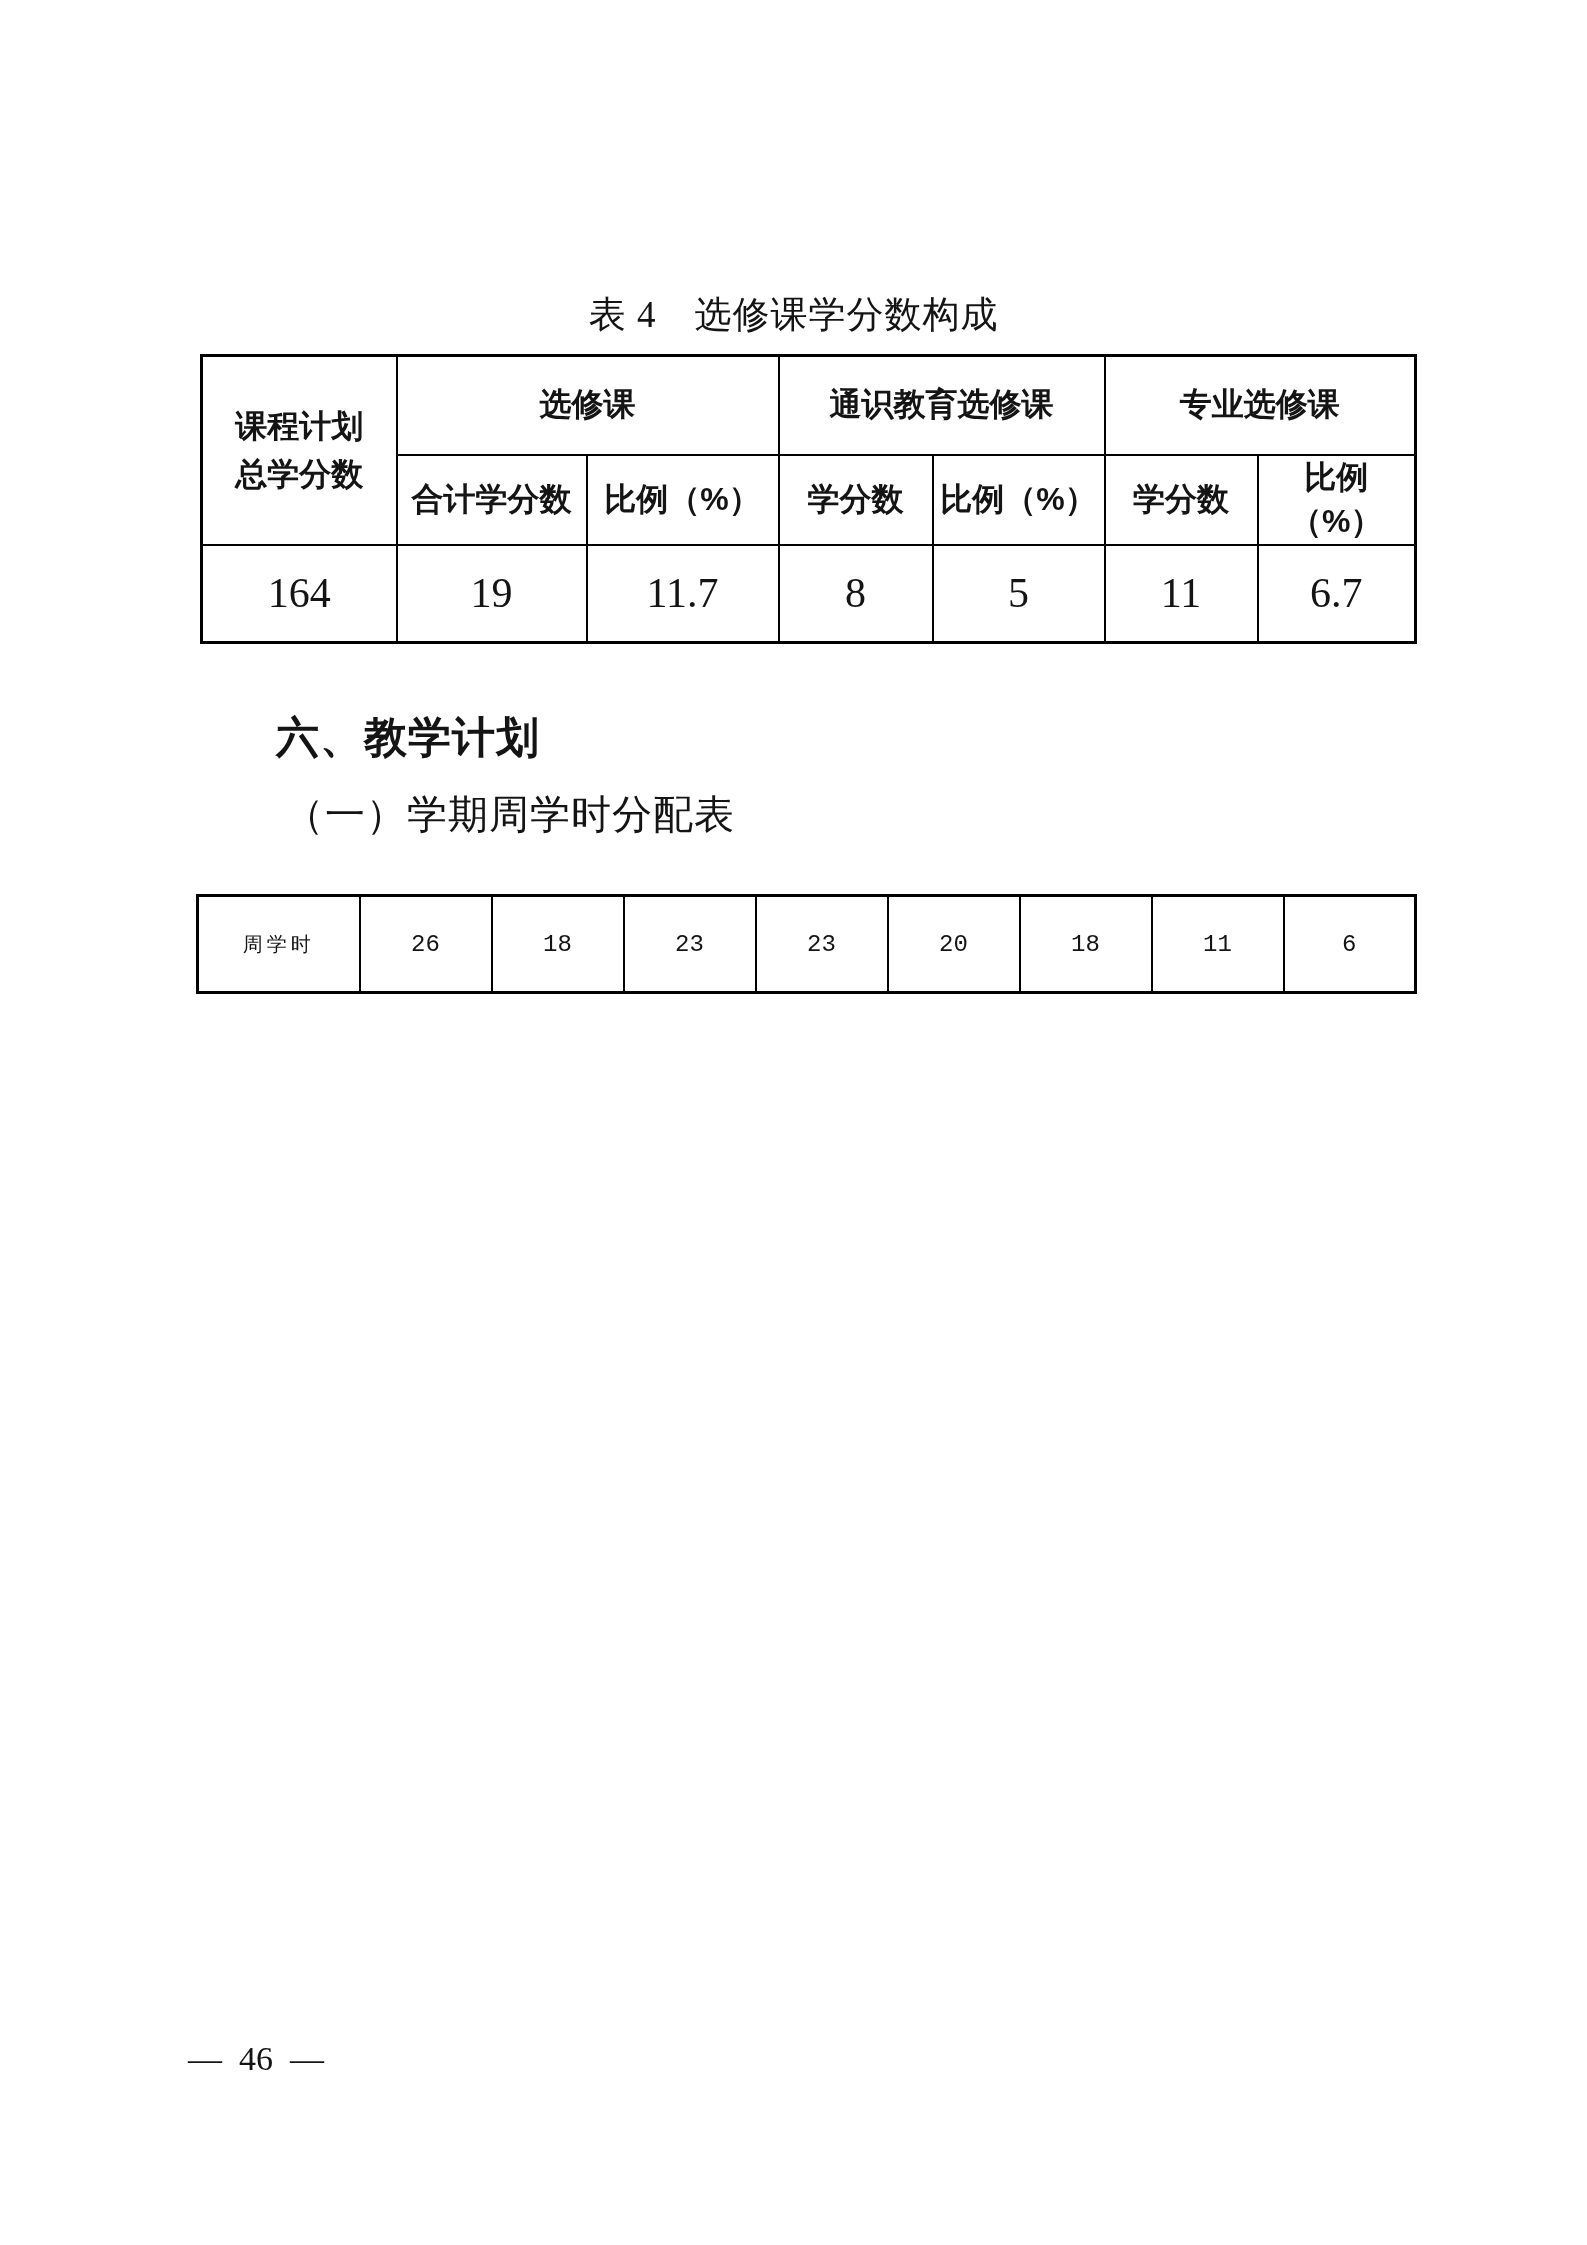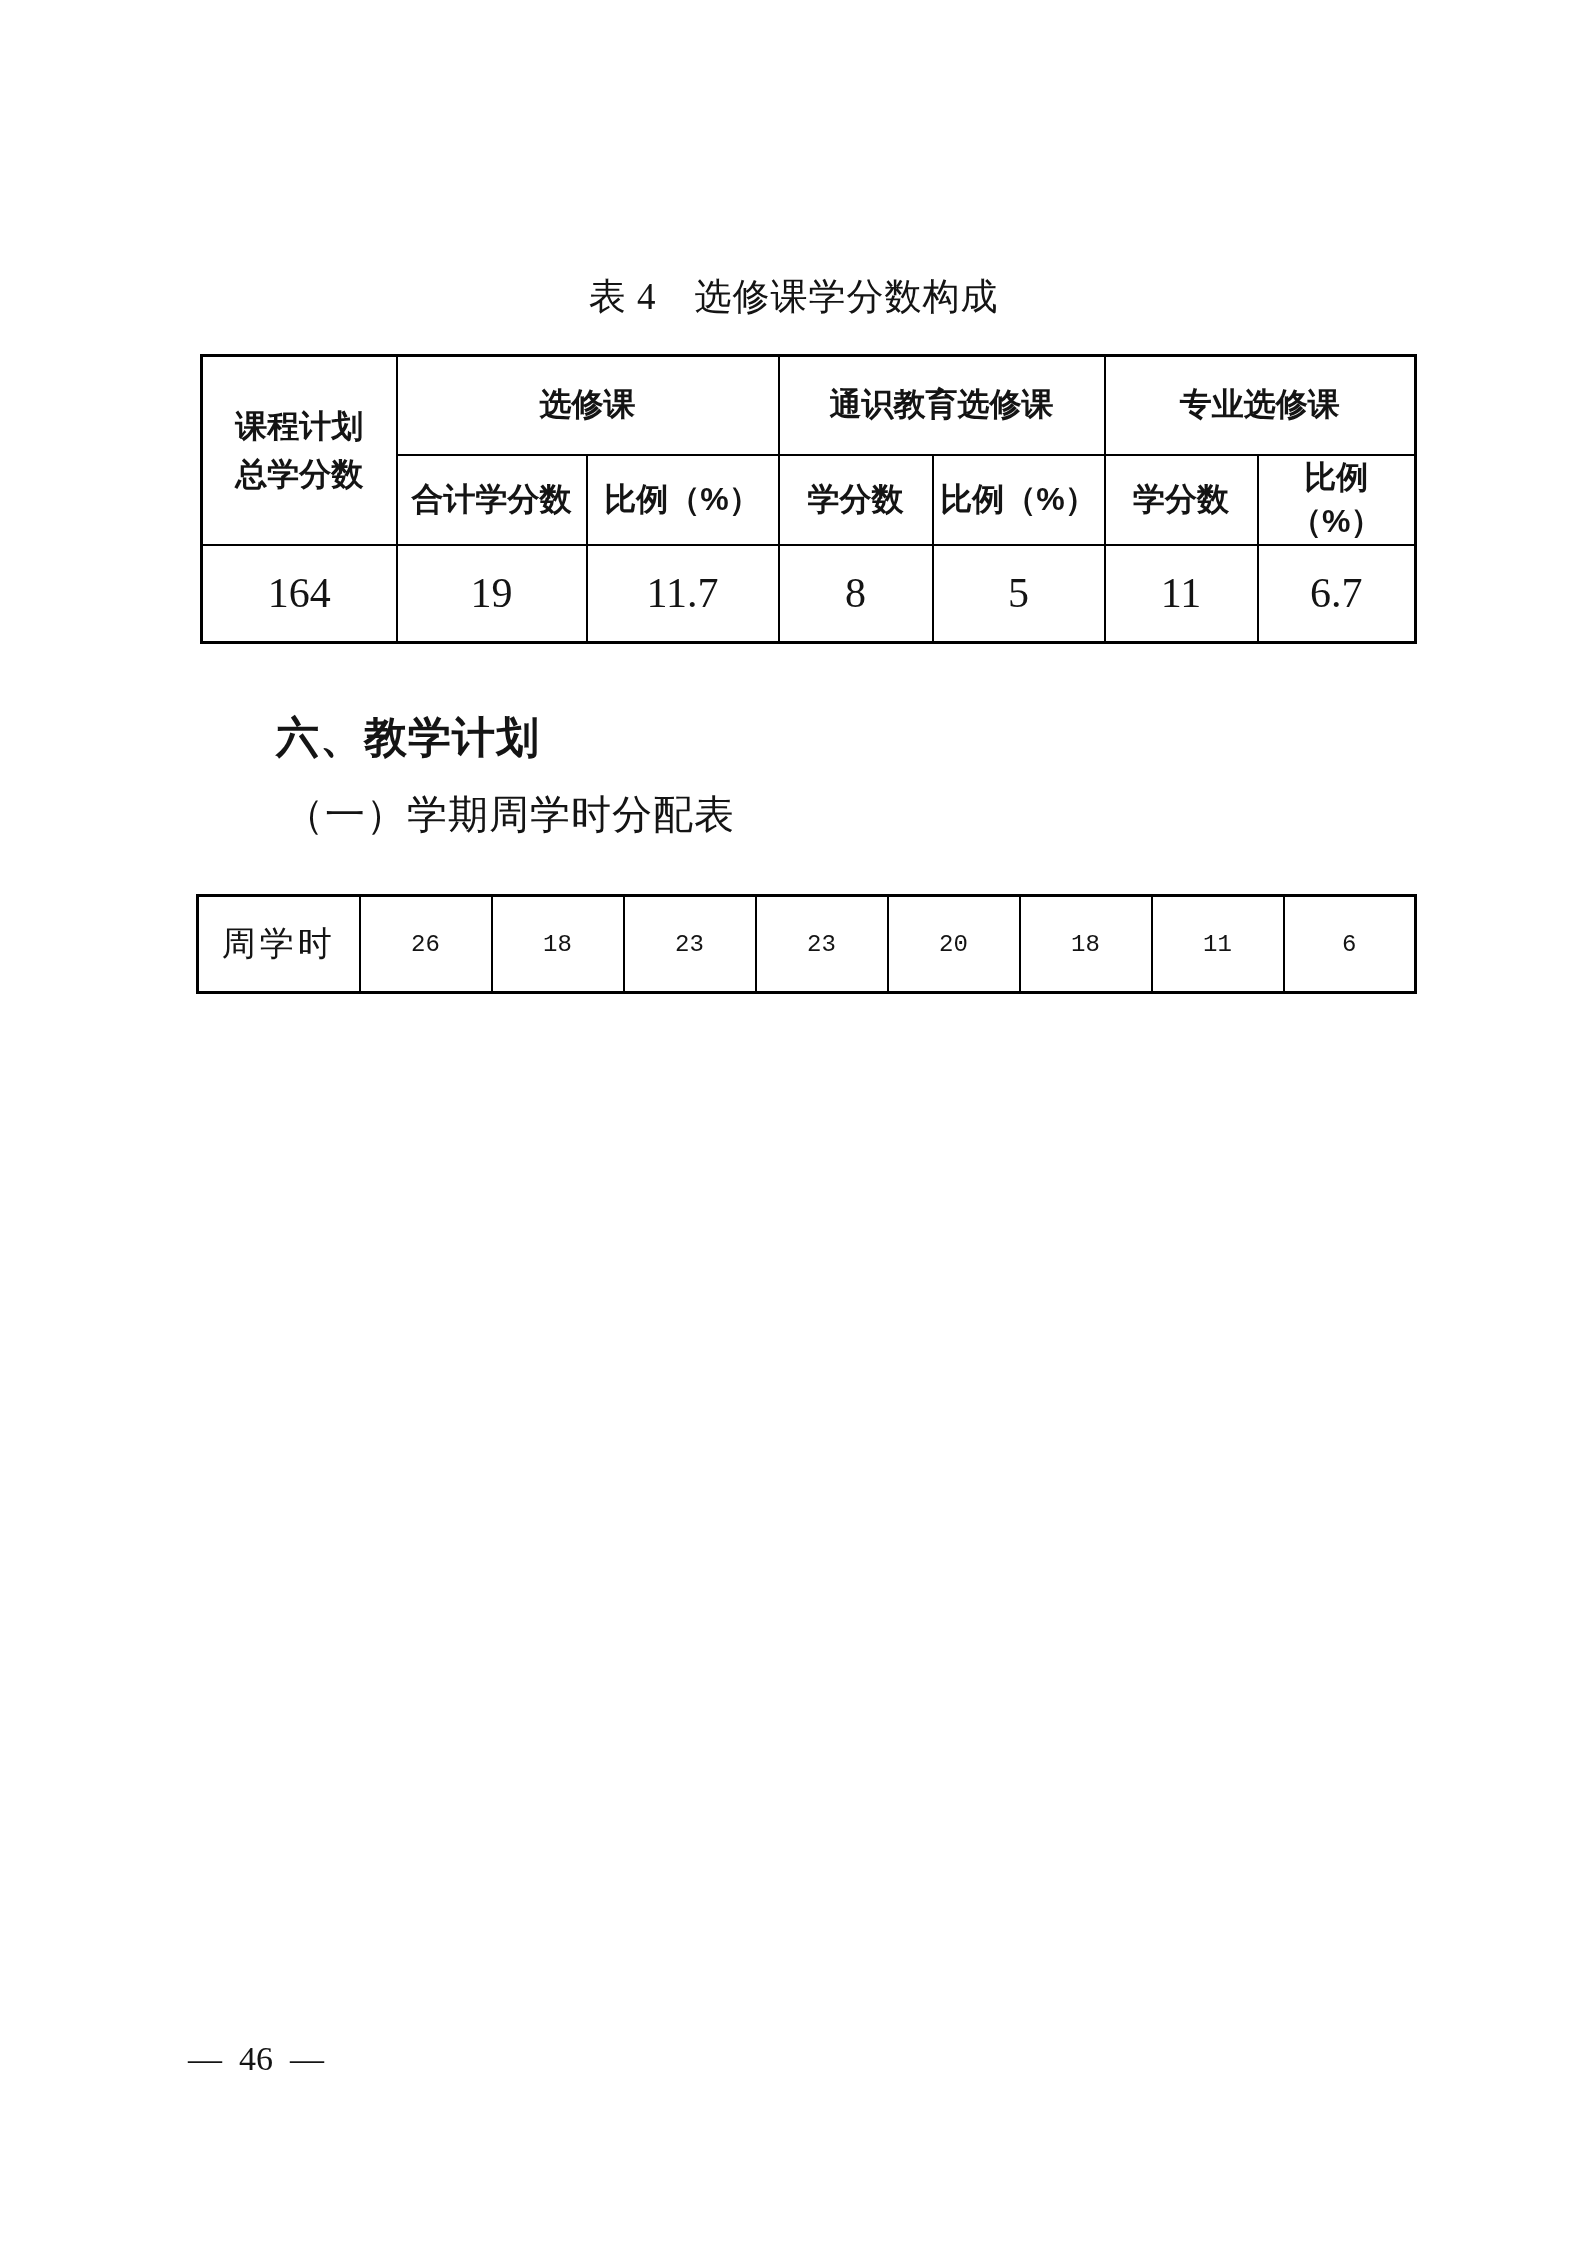--- a/index.html
+++ b/index.html
@@ -6,21 +6,21 @@
   .page{
     position:relative;
     width:1587px;height:2245px;
     margin:0 auto;
     background:#ffffff;
     color:#141414;
     overflow:hidden;
   }
 
   .doc-title{
-    position:absolute;top:275px;left:0;width:100%;
+    position:absolute;top:293px;left:0;width:100%;
     text-align:center;
     font-family:"Liberation Serif","DejaVu Serif",serif;
     font-size:37px;line-height:1.2;
     letter-spacing:1px;
     white-space:pre;
   }
 
   table.doc-table{
     border-collapse:collapse;
     table-layout:fixed;
@@ -69,21 +69,21 @@
   #table2{left:184px;top:894px;width:1218px;}
   #table2 tr.h1{height:96px;}
   #table2 tr.vals{height:97px;}
   #table2 td.hdr{
     font-family:"Liberation Sans","DejaVu Sans",sans-serif;
     font-weight:bold;
     font-size:33px;
   }
   #table2 td.rowlabel{
     font-family:Liberation Mono, monospace;
-    font-size:34px;
+    font-size:20px;
     letter-spacing:4px;
   }
   #table2 td.val{
     font-family:Liberation Mono, monospace;
     font-size:24px;
   }
 
   .page-footer{
     position:absolute;left:188px;top:2040px;
     font-family:"Liberation Serif","DejaVu Serif",serif;

